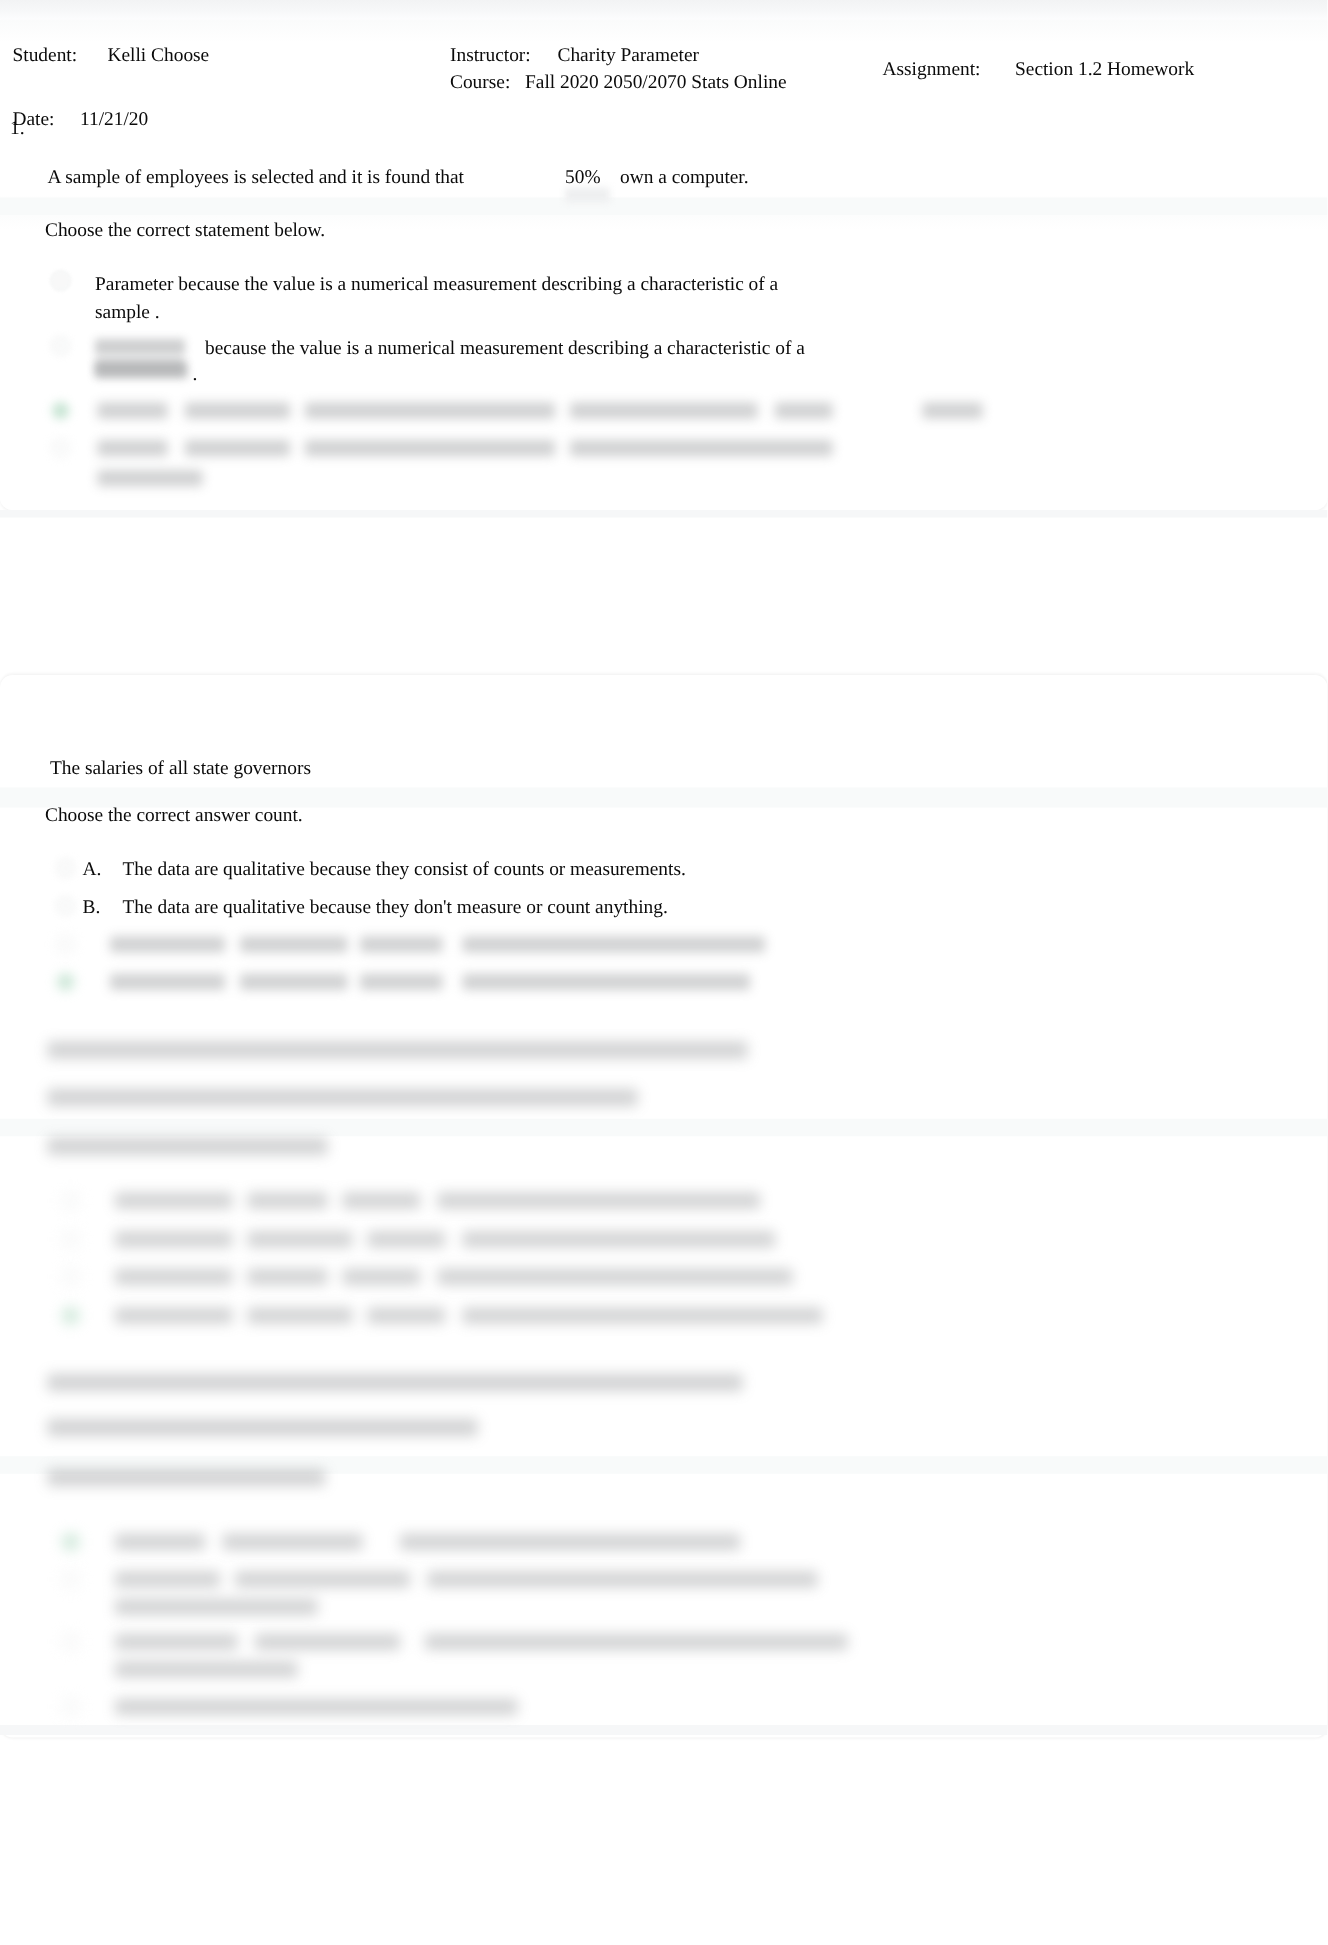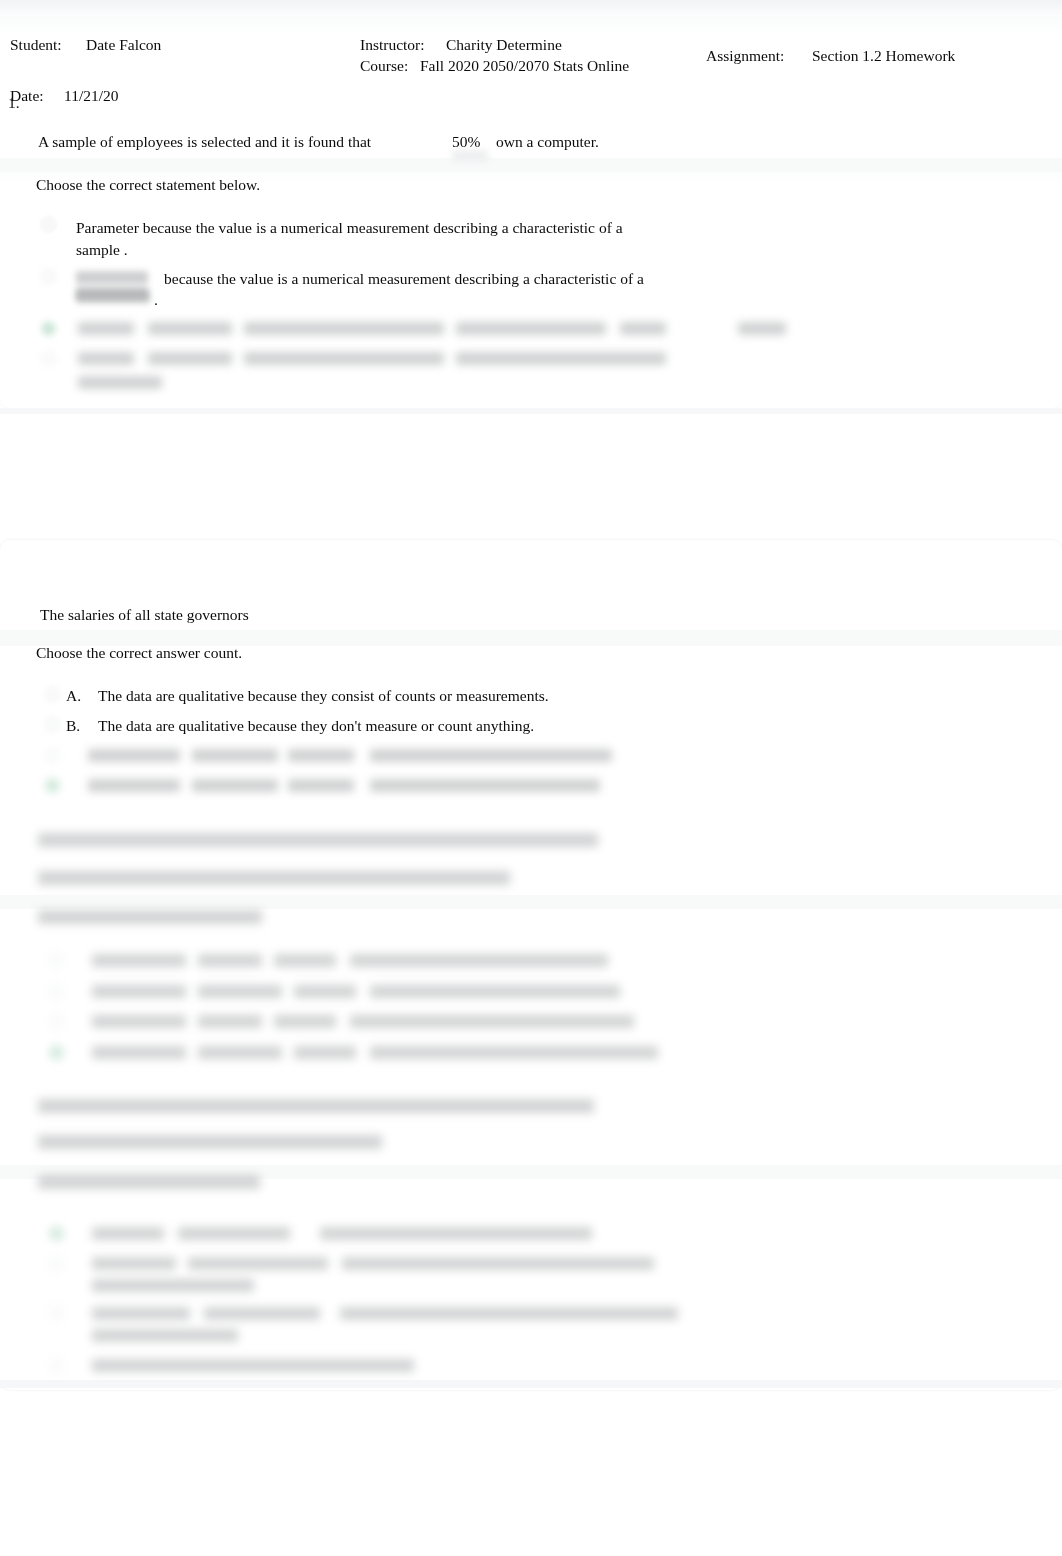--- a/index.html
+++ b/index.html
@@ -147,27 +147,27 @@
 <div id="page">
 
   <div class="top-band"></div>
 
   <div class="panel sheet-1"></div>
   <div class="tint" style="top:158px;height:14px;"></div>
   <div class="tint" style="top:408px;height:6px;background:#f6f7f8;"></div>
 
   <div class="hdr">
     <div class="col h-student">
-      <span class="lbl">Student:</span><span class="val">Date Falcon</span>
+      <span class="lbl">Student:</span><span class="val">Kelli Choose</span>
     </div>
     <div class="col h-date">
       <span class="lbl">Date:</span><span class="val">11/21/20</span>
     </div>
     <div class="col h-instr">
-      <span class="lbl">Instructor:</span><span class="val">Charity Determine</span>
+      <span class="lbl">Instructor:</span><span class="val">Charity Parameter</span>
     </div>
     <div class="col h-course">
       <span class="lbl">Course:</span><span class="val">Fall 2020 2050/2070 Stats Online</span>
     </div>
     <div class="col h-assign">
       <span class="lbl">Assignment:</span><span class="val">Section 1.2 Homework</span>
     </div>
   </div>
 
   <div class="qnum b1" style="top:92px;">1.</div>

